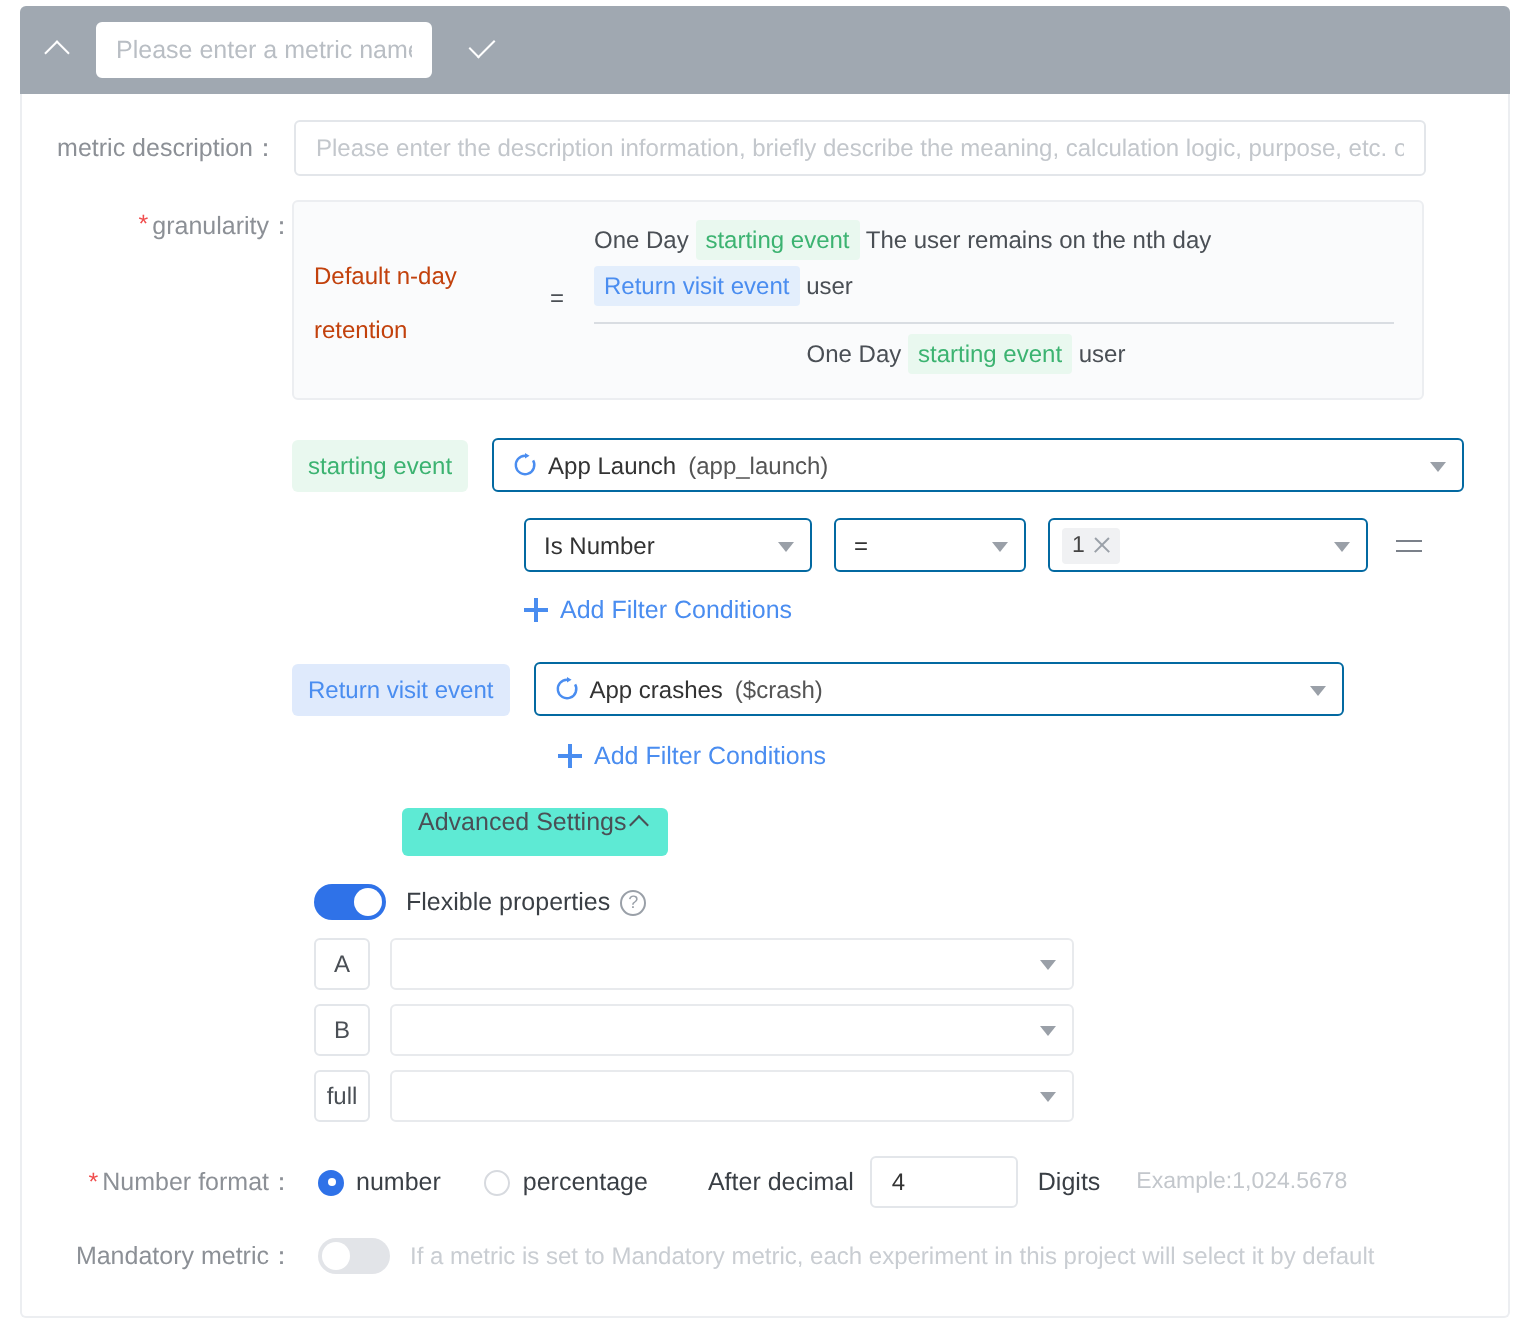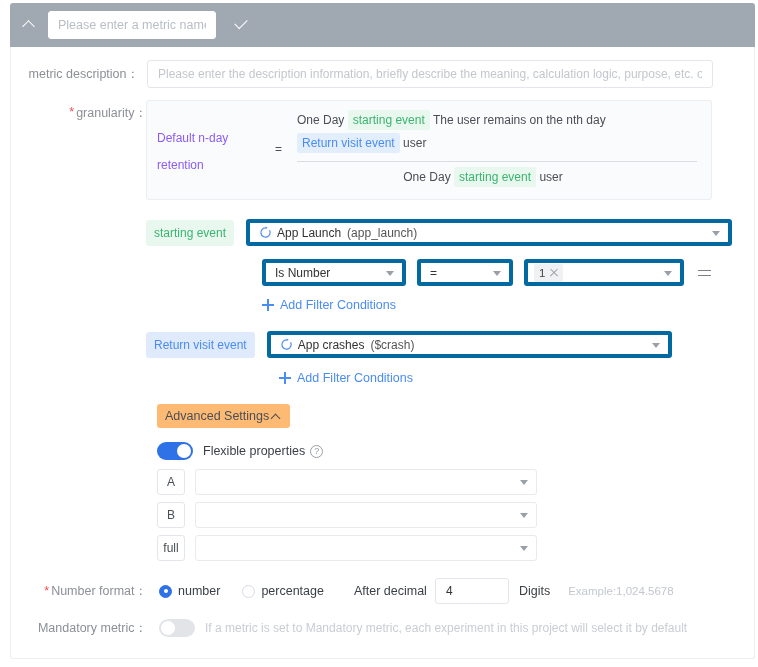--- a/index.html
+++ b/index.html
@@ -107,21 +107,21 @@
     position: absolute;
     left: 145px; top: 102px;
     width: 566px; height: 100px;
     background: #fafbfc;
     border: 1px solid #eceef1;
     border-radius: 3px;
   }
   .formula-left {
     position: absolute; left: 10px; top: 24px;
     width: 110px;
-    font-size: 12px; color: #8b5cf6;
+    font-size: 12px; color: #c2410c;
     line-height: 27px;
   }
   .formula-eq {
     position: absolute; left: 128px; top: 41px;
     font-size: 12px; color: #4a4f55;
   }
   .frac { position: absolute; left: 150px; top: 8px; width: 400px; }
   .frac-num {
     font-size: 12px; color: #4a4f55;
     line-height: 23px;
@@ -157,21 +157,21 @@
     border-radius: 3px;
     font-size: 12px;
     white-space: nowrap;
   }
   .ev-tag-green { background: #e9f8ef; color: #3cb371; }
   .ev-tag-blue  { background: #dfeafc; color: #4a8df0; }
 
   .select-box {
     position: relative;
     height: 27px;
-    border: 4px solid #0369a1;
+    border: 1px solid #0369a1;
     border-radius: 3px;
     background: #ffffff;
     display: flex; align-items: center;
     padding: 0 22px 0 9px;
     font-size: 12px;
     color: #333;
   }
   .caret {
     position: absolute; right: 8px; top: 50%;
     margin-top: -2px;
@@ -237,27 +237,28 @@
   }
   .swap-icon::before, .swap-icon::after {
     content: ""; position: absolute;
     height: 1.3px; background: #7b818a;
   }
   .swap-icon::before { left: 1px; top: 5px;  width: 13px; }
   .swap-icon::after  { left: 1px; top: 10px; width: 13px; }
 
   
   .adv-btn {
-    display: inline-flex; align-items: center;
+    display: inline-flex; align-items: flex-start;
     height: 24px; padding: 0 8px;
-    background: #fdba74;
+    background: #5eead4;
     border-radius: 3px;
     font-size: 12.5px;
     color: #4a4f55;
     cursor: pointer;
+    margin-left: 44px;
   }
   .chev-up-sm {
     width: 12px; height: 12px;
     display: inline-block; position: relative;
     margin-left: 1px;
   }
   .chev-up-sm::before {
     content: ""; position: absolute;
     left: 2px; top: 4.5px;
     width: 6px; height: 6px;

